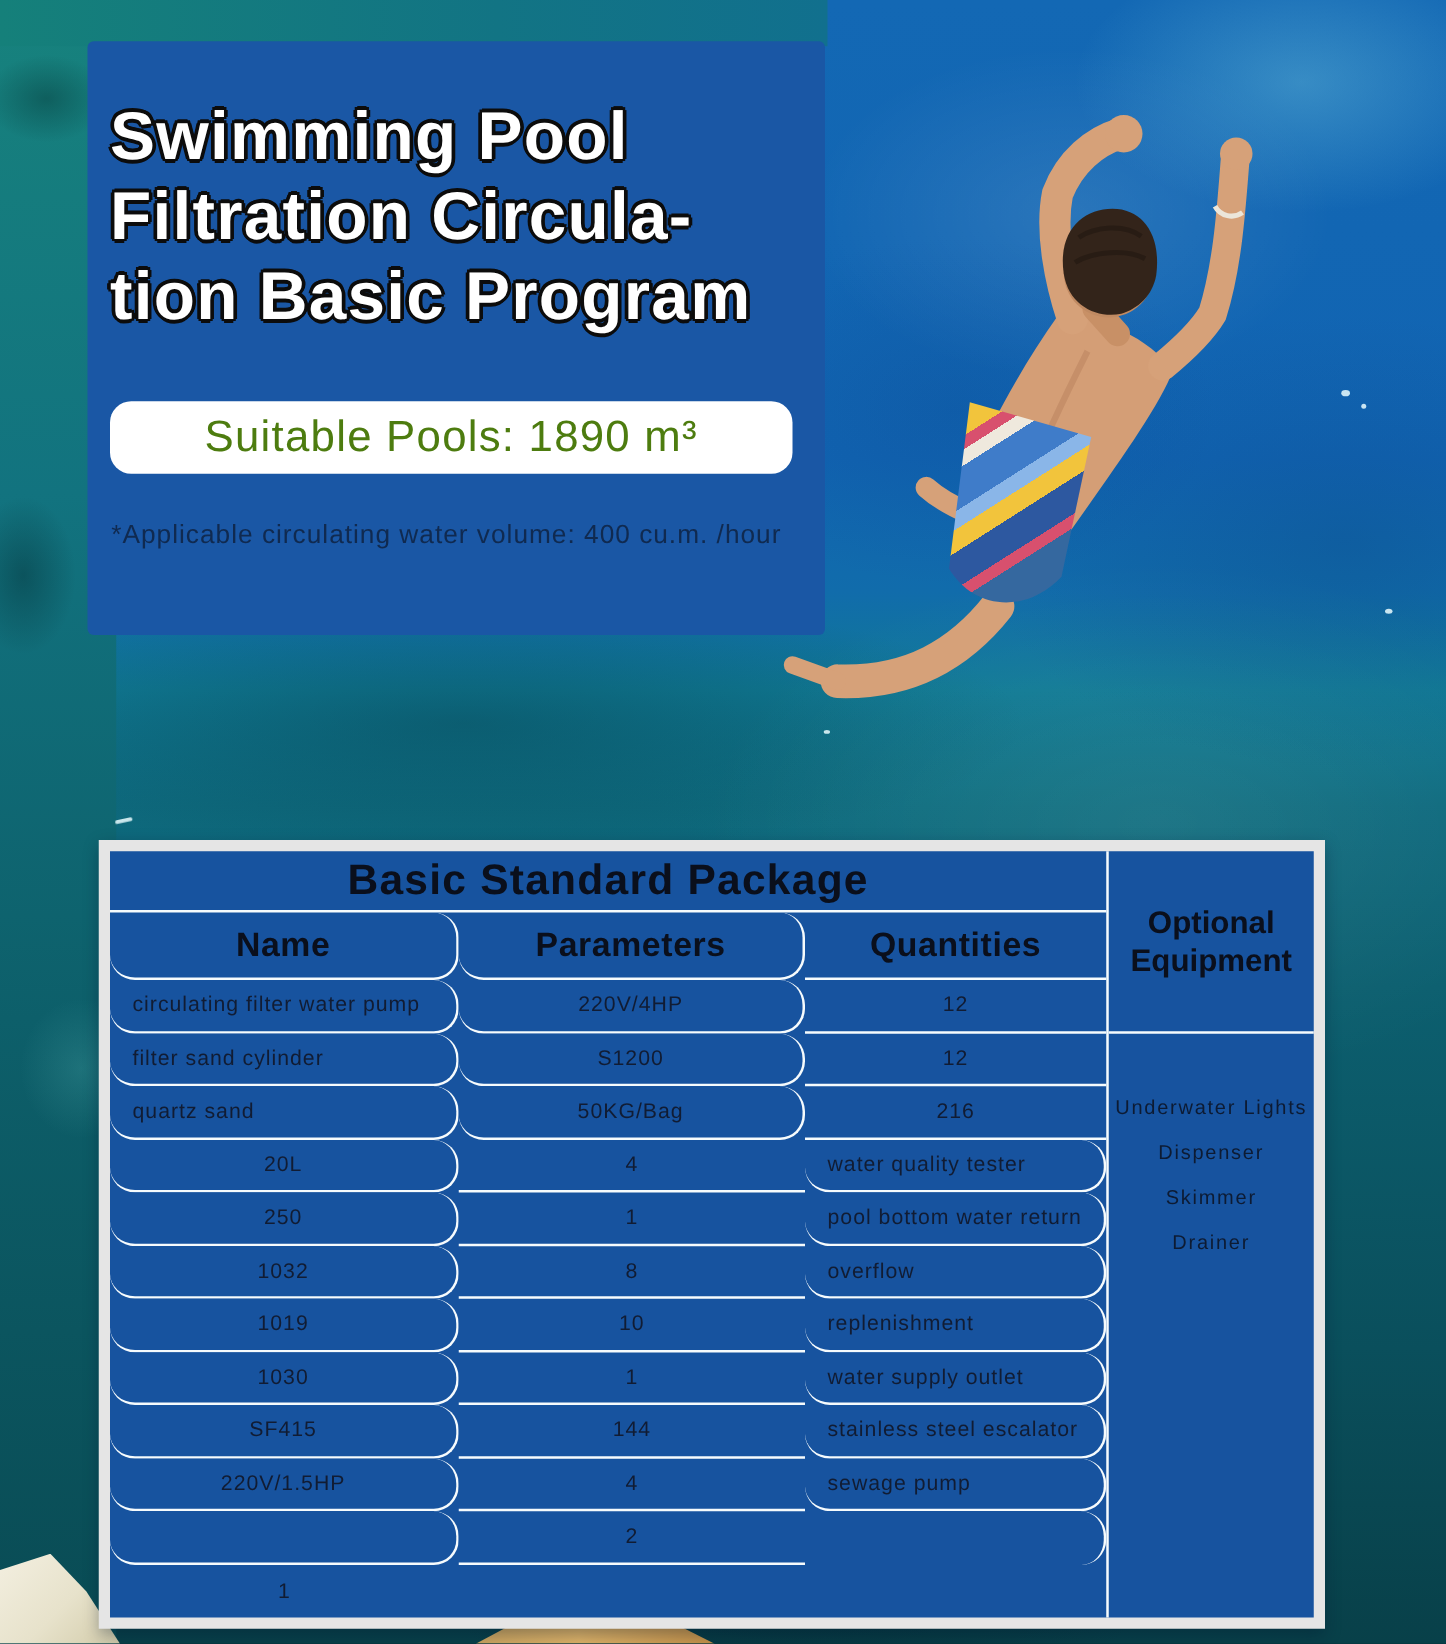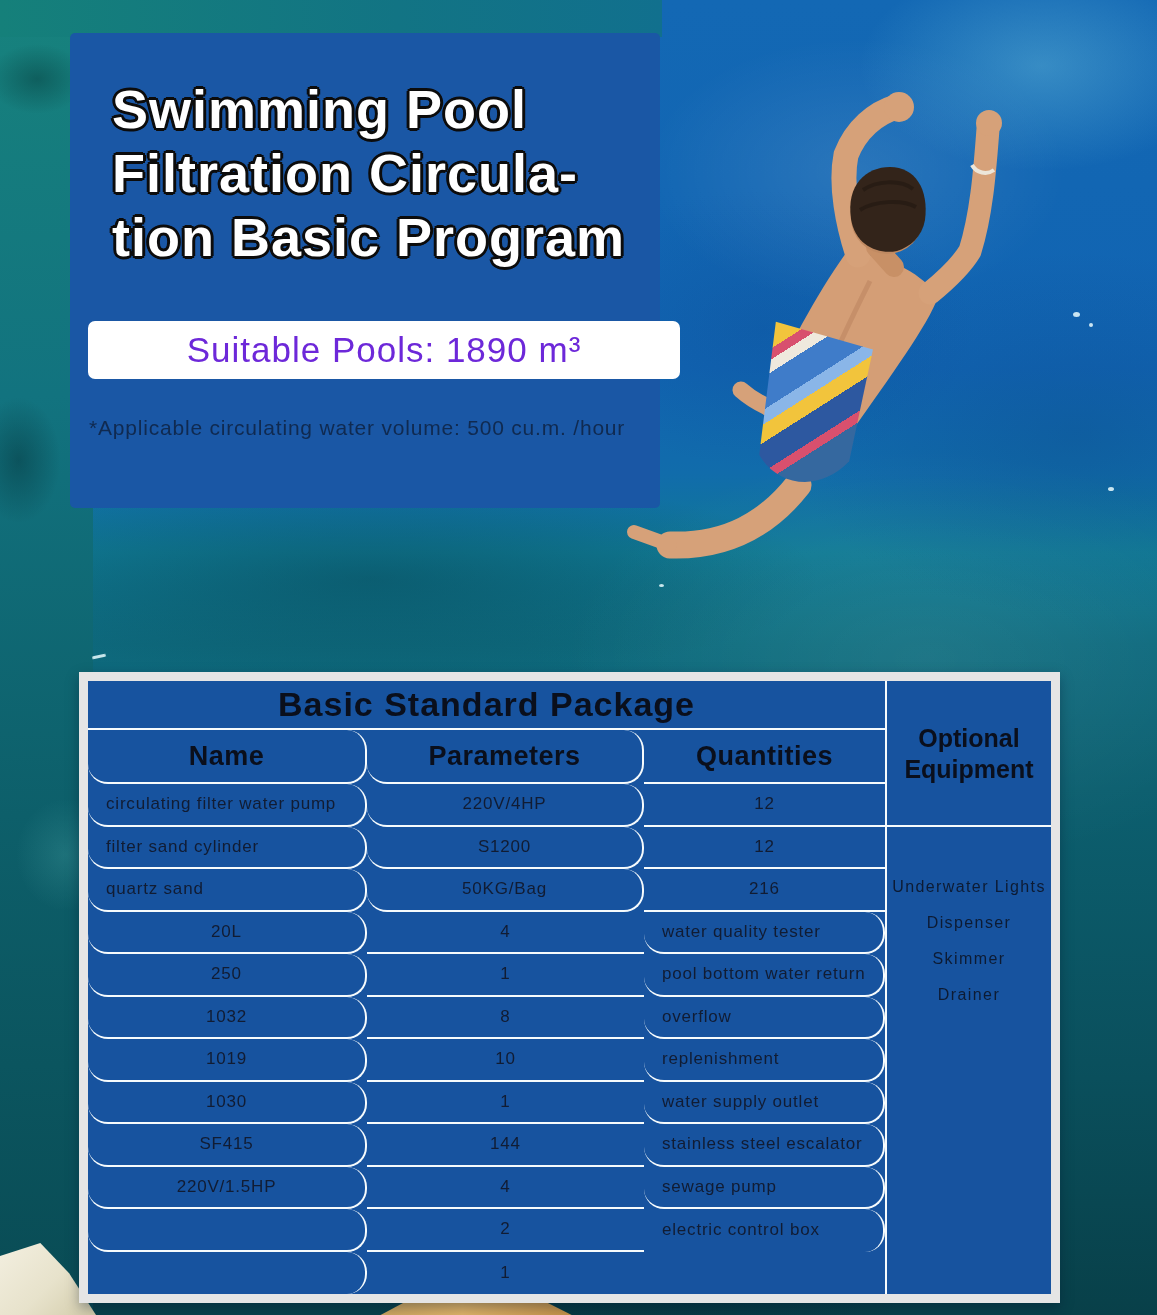--- a/index.html
+++ b/index.html
@@ -42,24 +42,24 @@
 
   
   .boy{position:absolute;left:608px;top:55px;width:470px;height:560px;}
 
   
   .hero{position:absolute;left:70px;top:33px;width:590px;height:475px;
     background:#1a57a5;border-radius:5px;}
   .hero-title{position:absolute;left:18px;top:44px;width:560px;
     font-size:54px;line-height:64px;font-weight:bold;letter-spacing:1px;color:#ffffff;
     text-shadow:3px 0 0 #0c0c0c,-3px 0 0 #0c0c0c,0 3px 0 #0c0c0c,0 -3px 0 #0c0c0c,
-      2px 2px 0 #0c0c0c,-2px 2px 0 #0c0c0c,2px -2px 0 #0c0c0c,-2px -2px 0 #0c0c0c;margin-left:24px;}
-  .badge{position:absolute;left:18px;top:288px;width:592px;height:58px;background:#ffffff;
-    border-radius:7px;display:flex;align-items:center;justify-content:center;
-    font-size:35px;color:#6d28d9;letter-spacing:1px;}
+      2px 2px 0 #0c0c0c,-2px 2px 0 #0c0c0c,2px -2px 0 #0c0c0c,-2px -2px 0 #0c0c0c;}
+  .badge{position:absolute;left:18px;top:288px;width:546px;height:58px;background:#ffffff;
+    border-radius:17px;display:flex;align-items:center;justify-content:center;
+    font-size:35px;color:#4d7c0f;letter-spacing:1px;}
   .note{position:absolute;left:19px;top:383px;width:560px;font-size:21px;letter-spacing:.8px;color:#102a50;}
 
   
   .table-frame{position:absolute;left:79px;top:672px;width:963px;height:613px;
     background:#e5e5e5;padding:9px;box-shadow:0 5px 12px rgba(0,20,45,.35);}
   .tbl{width:963px;height:613px;background:#17539f;display:grid;
     grid-template-columns:279px 277px 241px 1fr;
     grid-template-rows:49px 54px repeat(12,1fr);
     color:#111c33;}
   .cell{display:flex;align-items:center;box-sizing:border-box;}
@@ -139,21 +139,21 @@
     <path d="M255,135 C268,126 292,124 305,134 M252,155 C266,146 294,144 308,152" stroke="#221710" stroke-width="4" fill="none" opacity="0.6"></path>
   </svg>
 
   <div class="hero">
     <div class="hero-title">
       <div>Swimming Pool</div>
       <div>Filtration Circula-</div>
       <div>tion Basic Program</div>
     </div>
     <div class="badge">Suitable Pools: 1890 m³</div>
-    <div class="note">*Applicable circulating water volume: 500 cu.m. /hour</div>
+    <div class="note">*Applicable circulating water volume: 400 cu.m. /hour</div>
   </div>
 
   <div class="table-frame">
     <div class="tbl">
 
       <div class="cell bb tbl-title">Basic Standard Package</div>
 
       <div class="cell bb br colhead">Name</div>
       <div class="cell bb br colhead">Parameters</div>
       <div class="cell bb colhead">Quantities</div>
@@ -194,21 +194,20 @@
       <div class="cell bb mid-cell">144</div>
 
       <div class="cell bb br name-cell">stainless steel escalator</div>
       <div class="cell bb br mid-cell">220V/1.5HP</div>
       <div class="cell bb mid-cell">4</div>
 
       <div class="cell bb br name-cell">sewage pump</div>
       <div class="cell bb br mid-cell"></div>
       <div class="cell bb mid-cell">2</div>
 
-      <div class="cell br name-cell">electric control box</div>
       <div class="cell br mid-cell"></div>
       <div class="cell mid-cell">1</div>
 
       <div class="opt-cell">
         <div class="opt-title">
           <div>Optional</div>
           <div>Equipment</div>
         </div>
         <div class="opt-divider"></div>
         <div class="opt-items">

